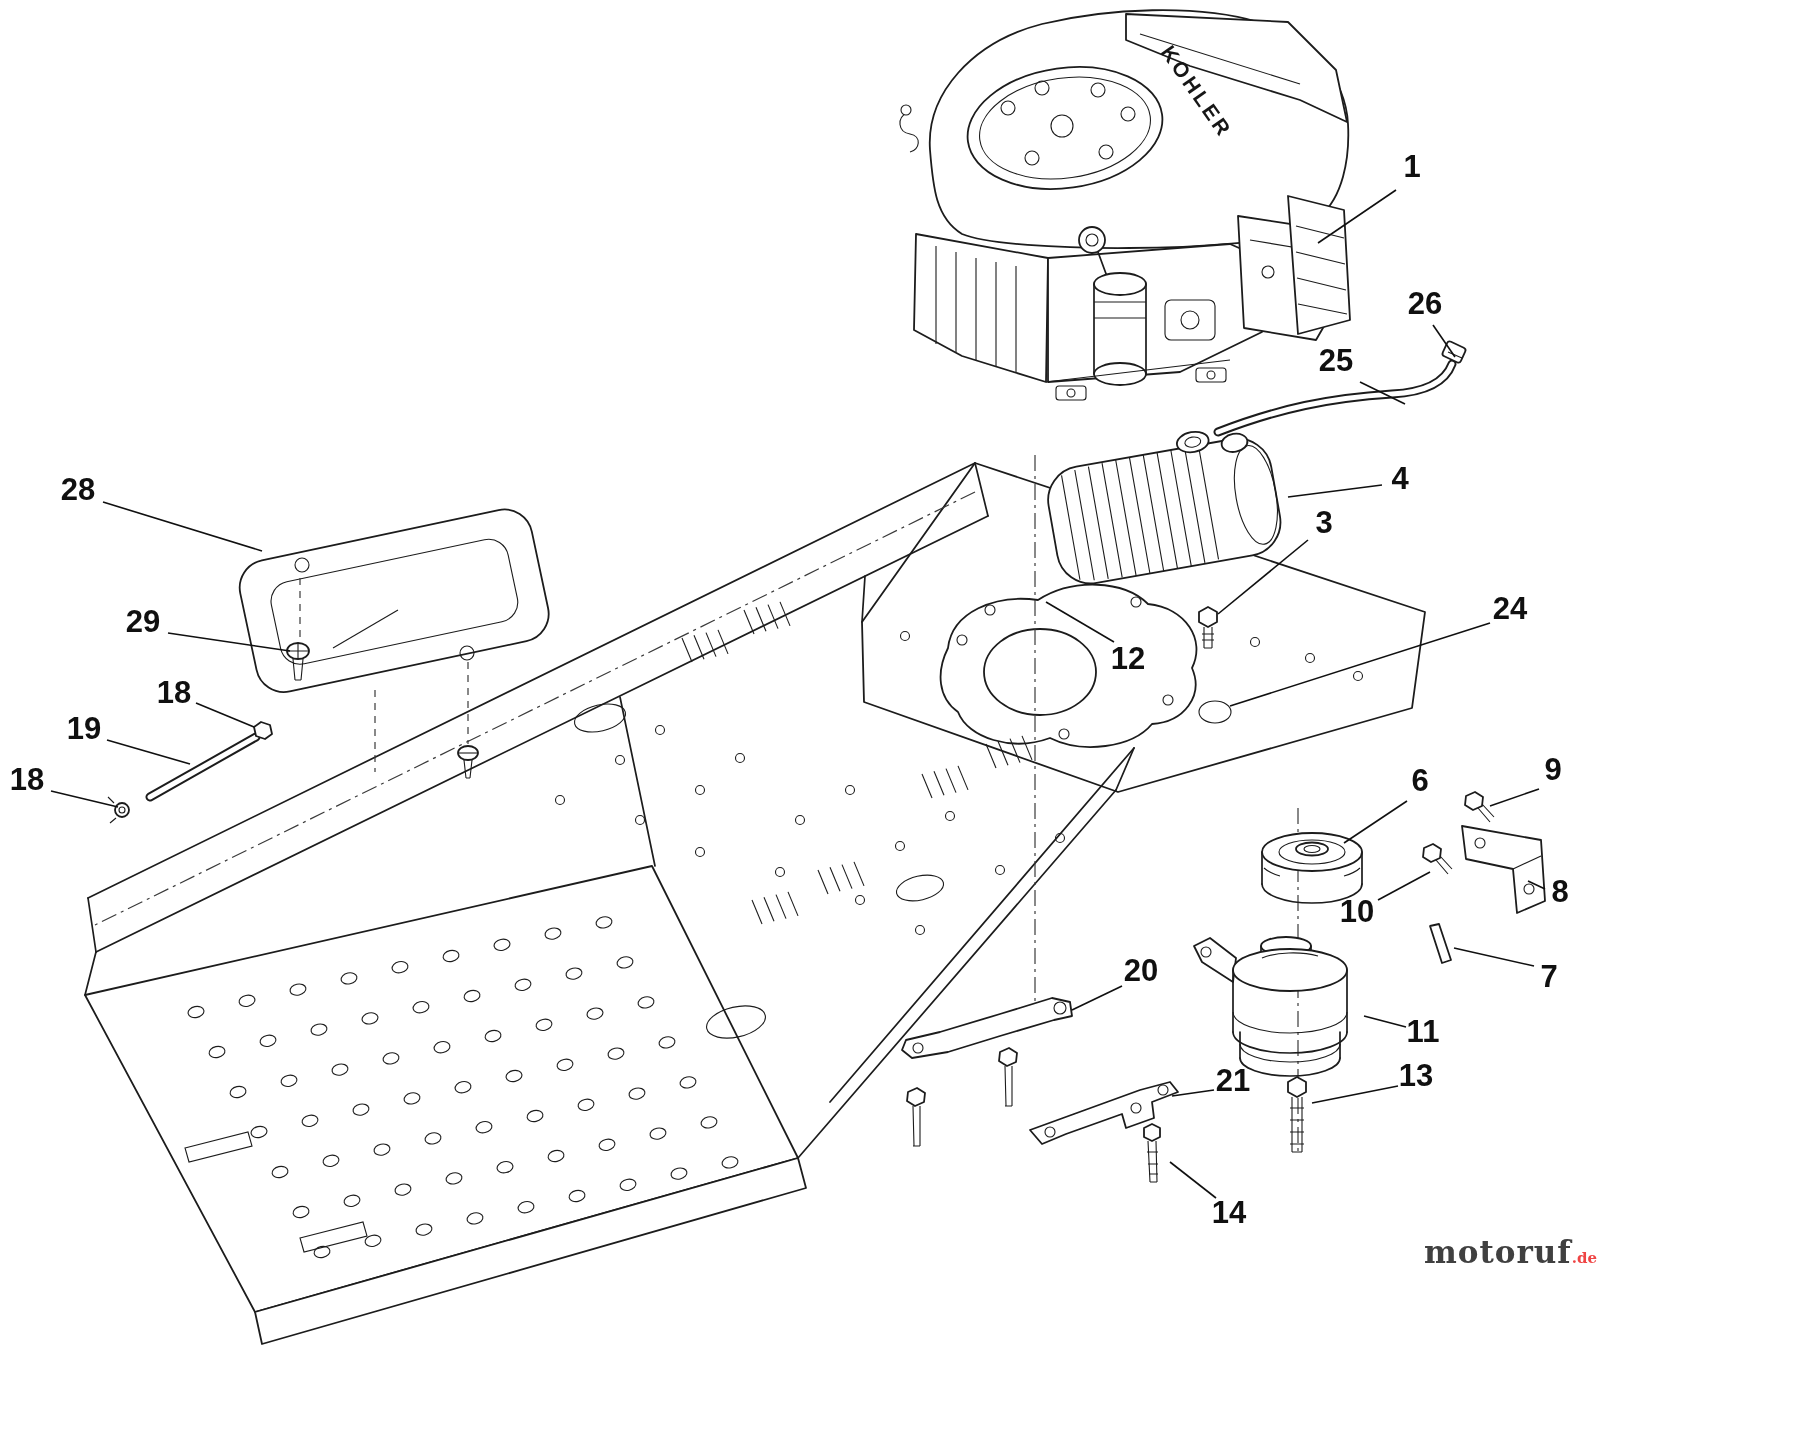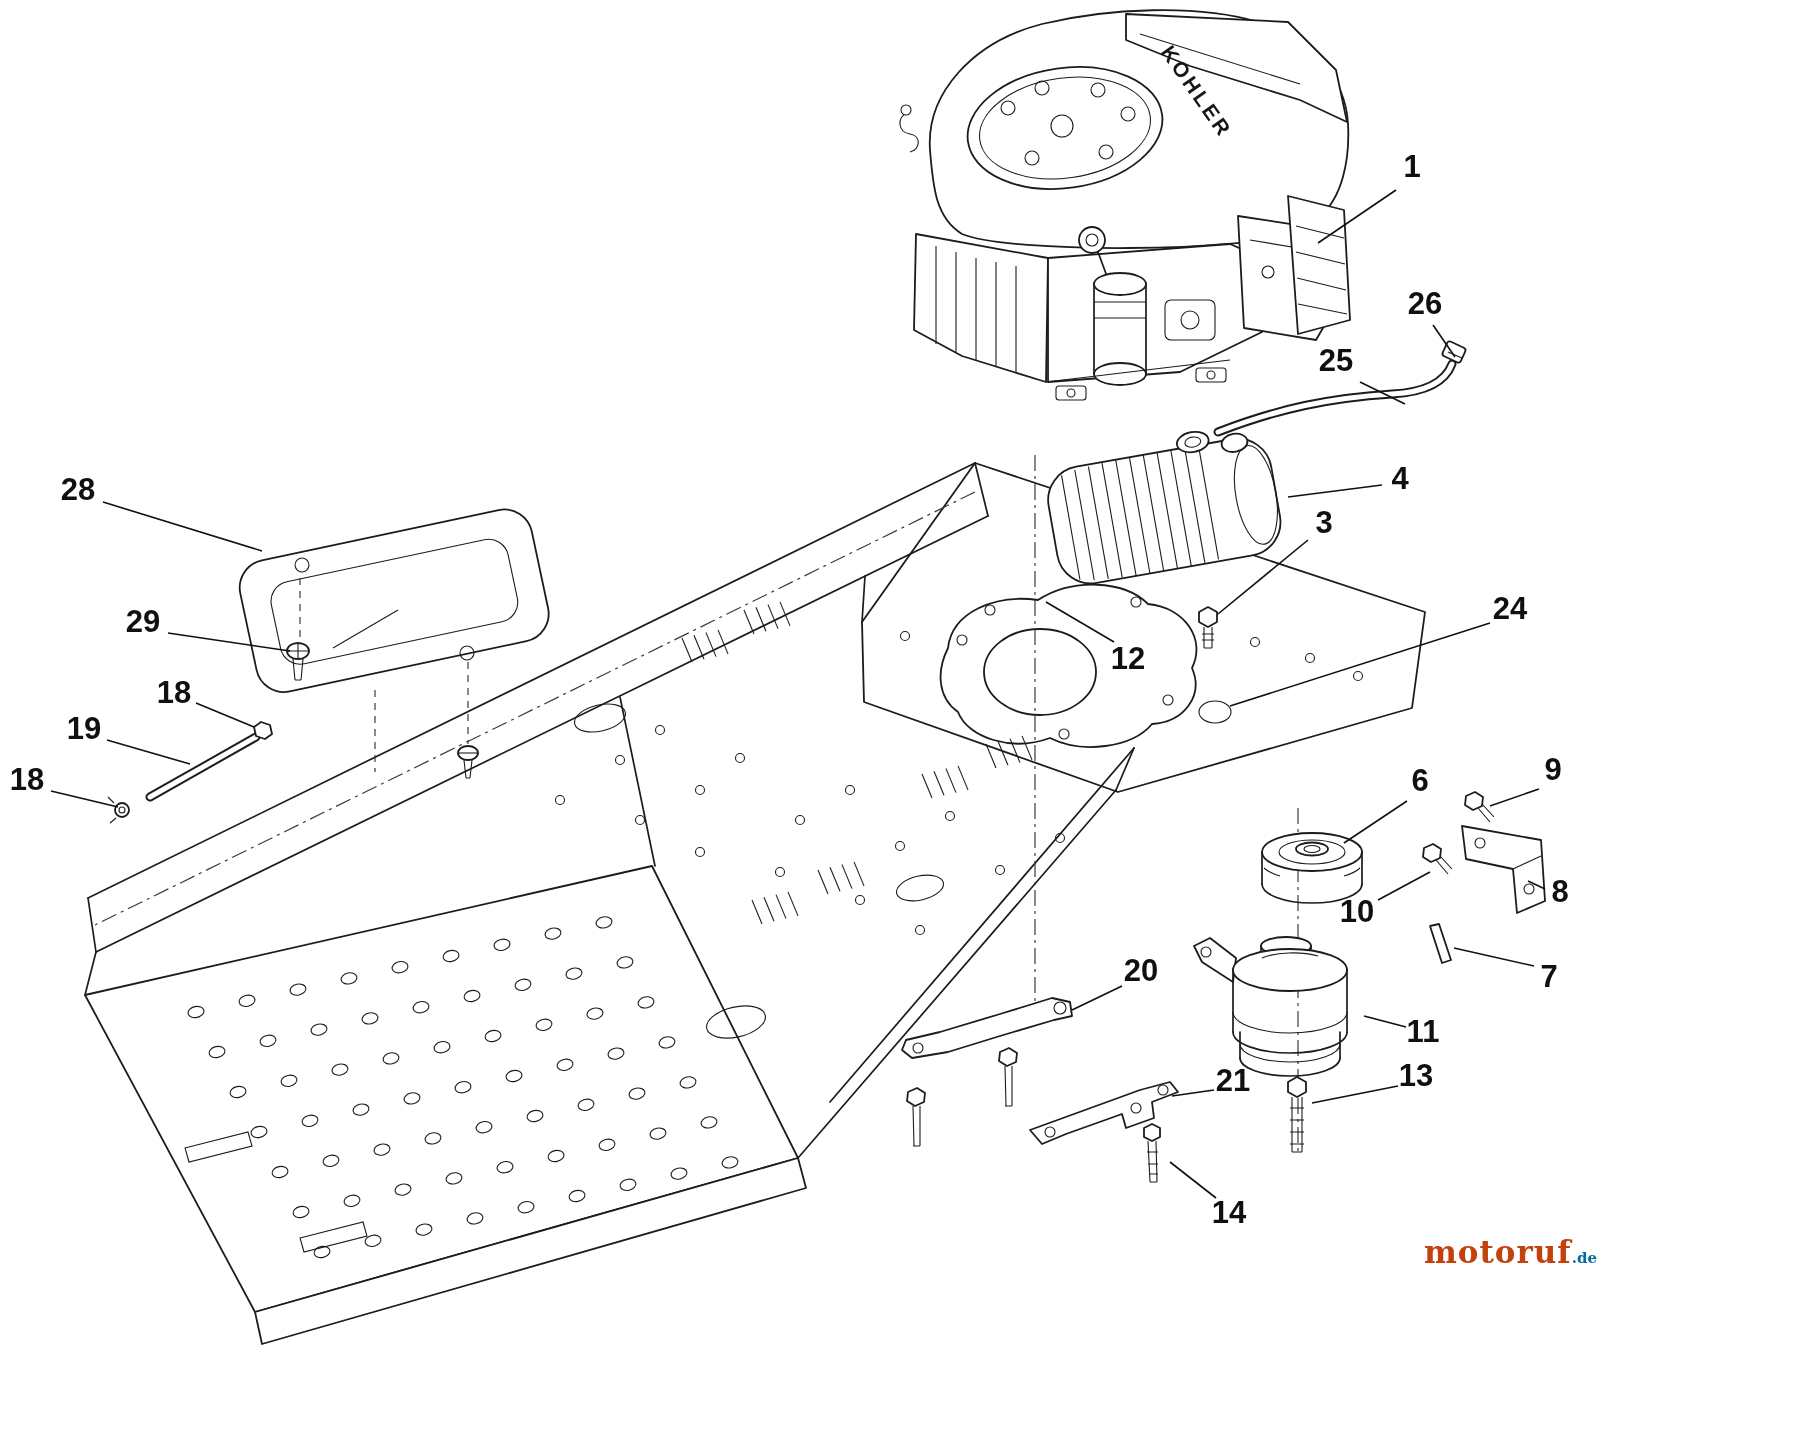--- a/index.html
+++ b/index.html
@@ -12,22 +12,22 @@
   .thinw{fill:#ffffff;stroke:#1c1c1c;stroke-width:1.1;}
   .dash{fill:none;stroke:#3a3a3a;stroke-width:1.2;stroke-dasharray:16 5 3 5;}
   .dashed{fill:none;stroke:#3a3a3a;stroke-width:1.2;stroke-dasharray:7 6;}
   .tube{fill:none;stroke:#1c1c1c;stroke-width:9;stroke-linecap:round;}
   .tubein{fill:none;stroke:#ffffff;stroke-width:5;stroke-linecap:round;}
   .callout{font:bold 31px "Liberation Sans",sans-serif;fill:#101010;text-anchor:middle;}
   .leader{stroke:#101010;stroke-width:1.6;}
   .brand{font:bold 21px "Liberation Sans",sans-serif;fill:#161616;letter-spacing:3px;}
   .watermark{position:absolute;left:1424px;top:1234px;white-space:nowrap;
              font-family:"DejaVu Serif",serif;font-weight:bold;cursor:pointer;}
-  .wm-main{font-size:31px;color:#c2410c;letter-spacing:1px;}
-  .wm-suffix{font-size:15px;color:#0369a1;}
+  .wm-main{font-size:31px;color:#404040;letter-spacing:1px;}
+  .wm-suffix{font-size:15px;color:#ef4444;}
 </style>
 </head>
 <body>
 
 <div class="stage">
 <svg id="diagram-svg" width="1800" height="1434" viewBox="0 0 1800 1434" xmlns="http://www.w3.org/2000/svg">
 
   <g>
 
     <path class="fw" d="M975,463 L1425,612 L1412,708 L1118,792 L864,702 L862,622 Z"></path>

